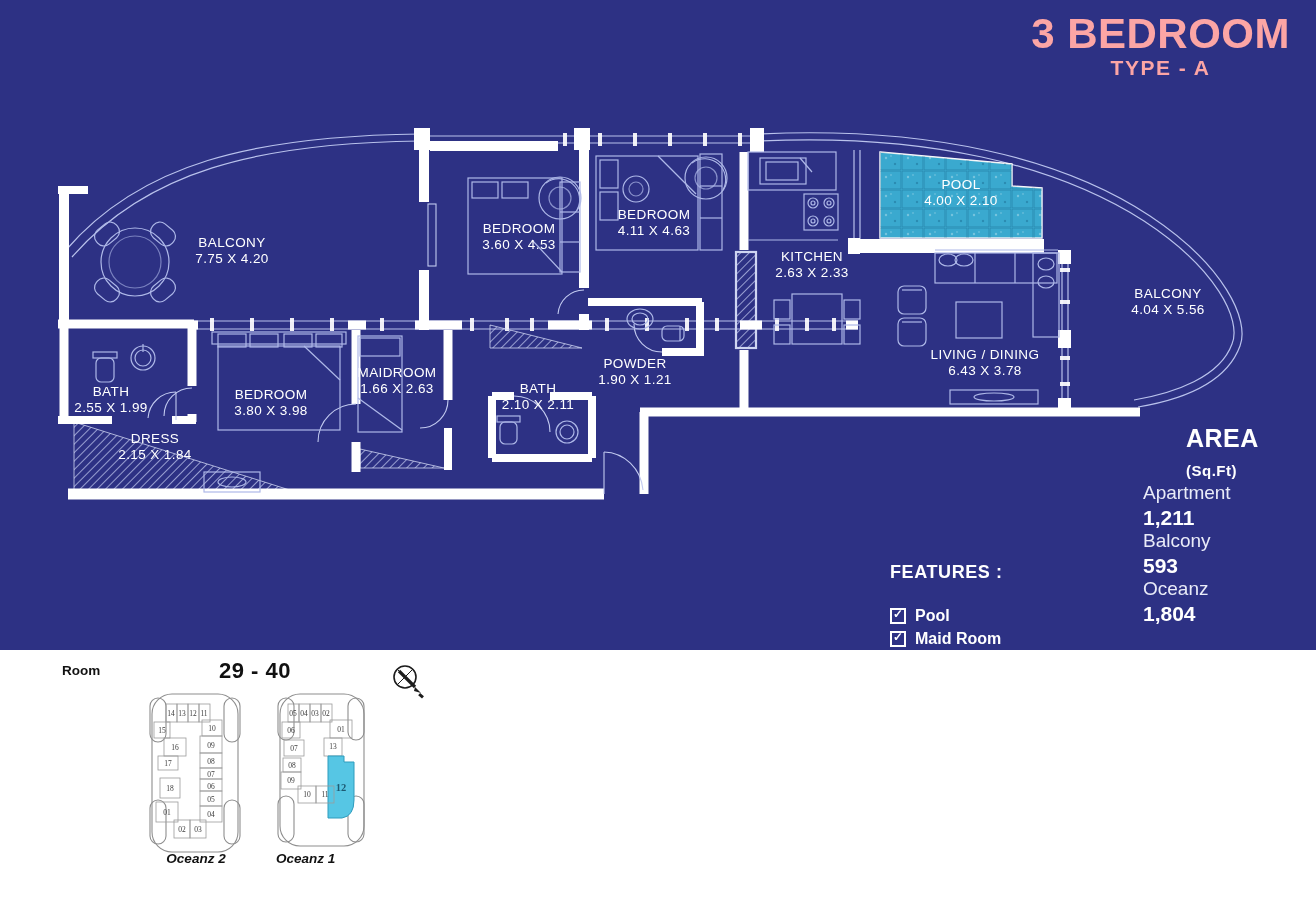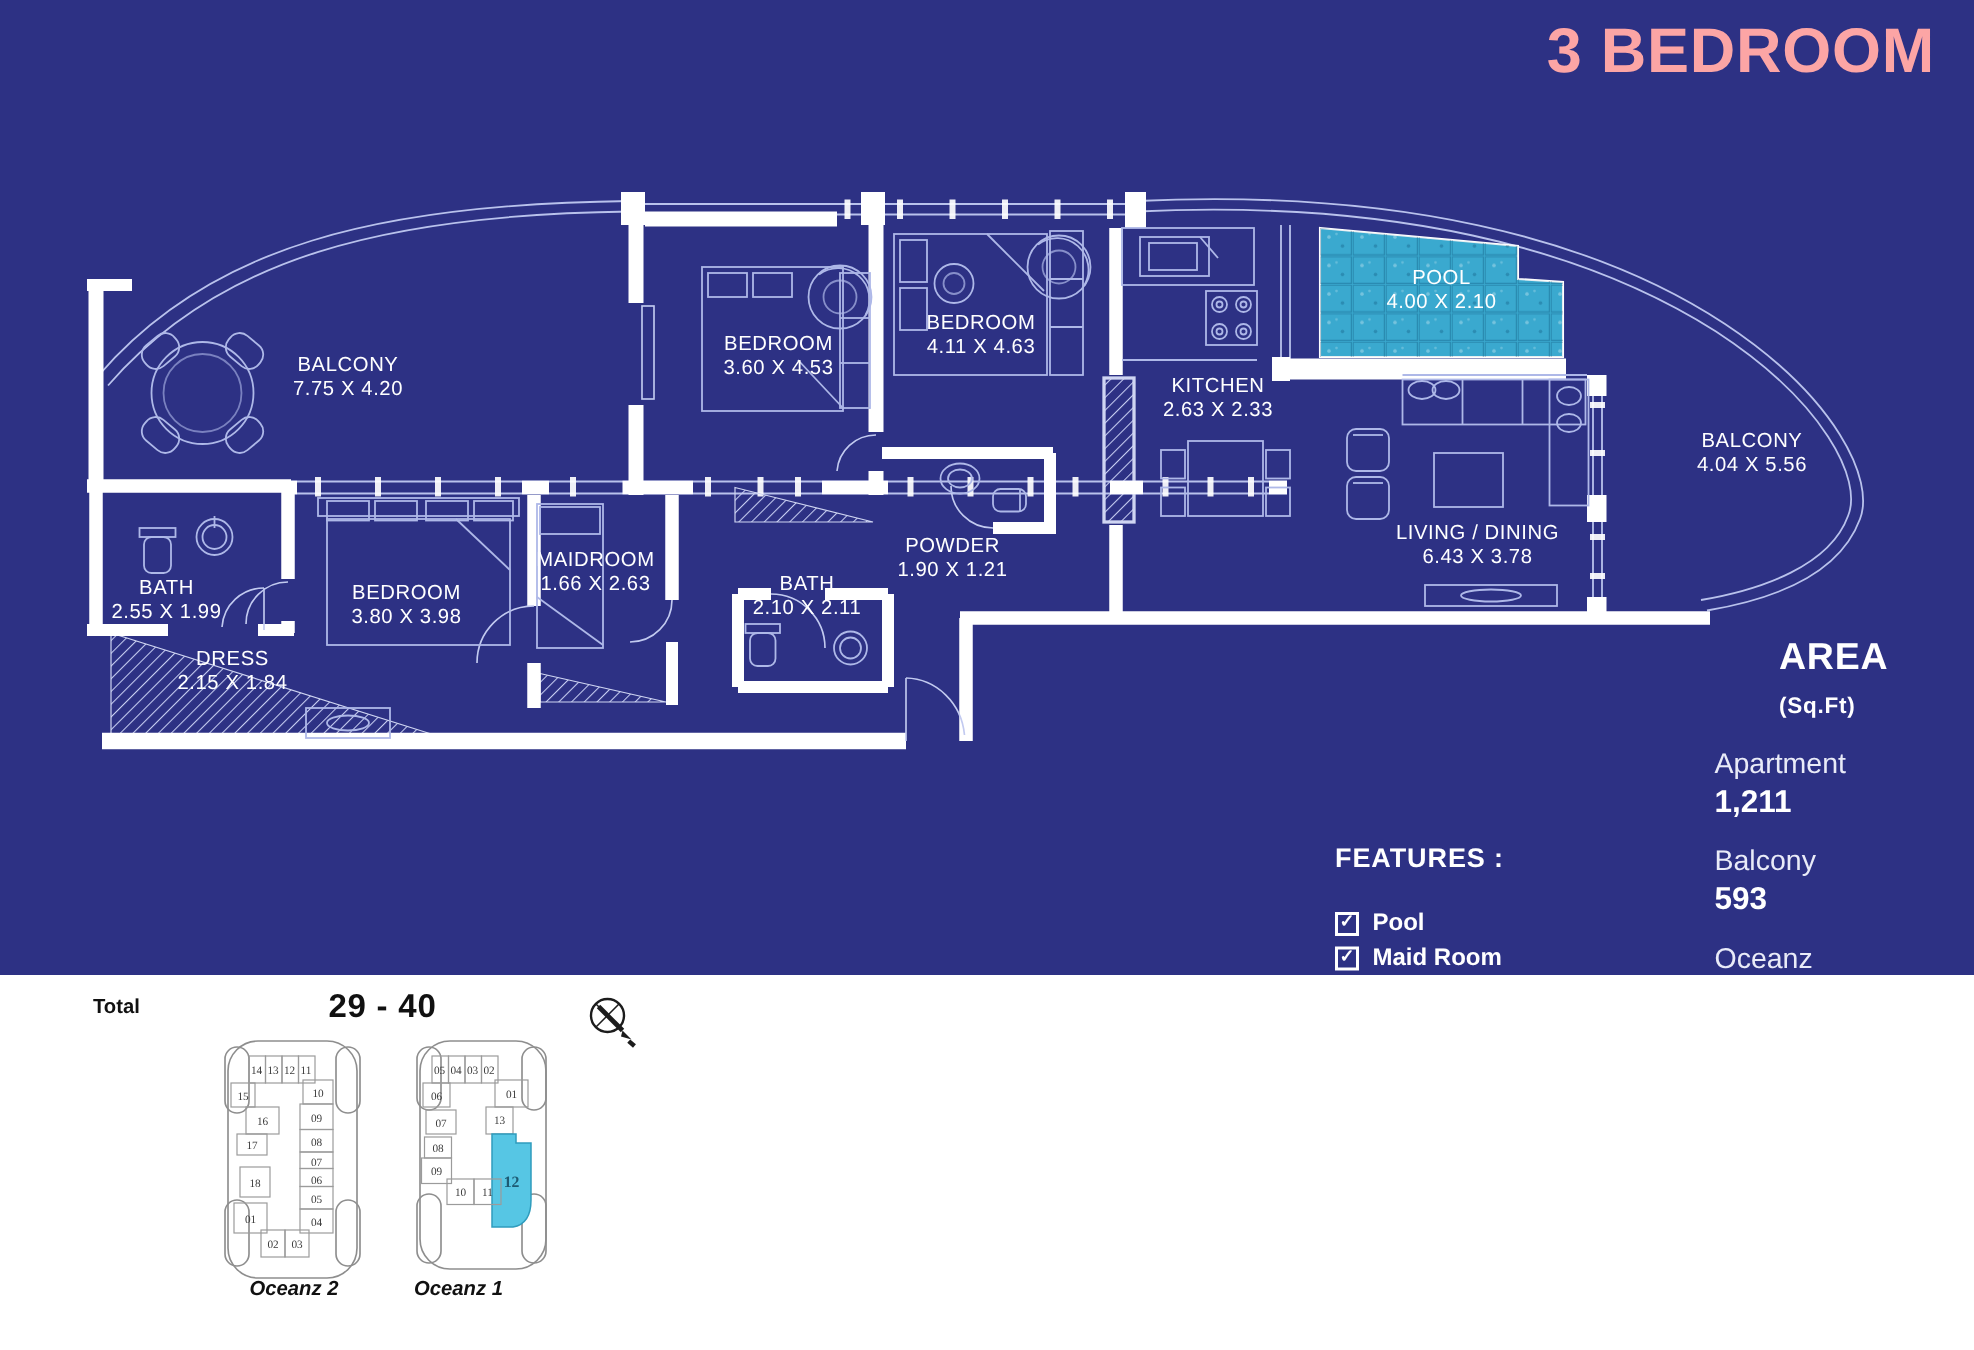--- a/index.html
+++ b/index.html
@@ -10,21 +10,21 @@
 
   
   #title-block{position:absolute;top:12px;right:26px;text-align:center;color:#fca5a5;}
   #main-title{font-size:42px;font-weight:bold;letter-spacing:.5px;line-height:1.05;}
   #sub-title{font-size:21px;font-weight:bold;letter-spacing:1.5px;margin-top:0;}
 
   
   #area-panel{position:absolute;left:1143px;top:424px;color:#fff;}
   #area-heading{font-size:25px;font-weight:bold;letter-spacing:.5px;margin-left:43px;}
   #area-heading .unit{font-size:15px;font-weight:bold;}
-  .area-row{margin-top:17px;}
+  .area-row{}
   .area-label{font-size:19px;color:#e9ebf8;}
   .area-value{font-size:21px;font-weight:bold;margin-top:2px;}
 
   
   #features{position:absolute;left:890px;top:562px;color:#fff;}
   #features-heading{font-size:18px;font-weight:bold;letter-spacing:.6px;margin-bottom:24px;}
   .feature-item{display:flex;align-items:center;margin-top:5px;font-size:16px;font-weight:bold;}
   .cbx{width:12px;height:12px;border:2px solid #fff;margin-right:9px;position:relative;flex:0 0 auto;}
   .cbx::after{content:"\2713";position:absolute;left:1px;top:-3px;font-size:12px;color:#fff;}
 
@@ -315,20 +315,21 @@
         <text class="lbl" x="271" y="415">3.80 X 3.98</text>
         <text class="lbl" x="111" y="396">BATH</text>
         <text class="lbl" x="111" y="412">2.55 X 1.99</text>
         <text class="lbl" x="155" y="443">DRESS</text>
         <text class="lbl" x="155" y="459">2.15 X 1.84</text>
       </g>
     </svg>
 
     <div id="title-block">
       <div id="main-title">3 BEDROOM</div>
+      <div id="sub-title">TYPE - A</div>
     </div>
 
     <div id="area-panel">
       <div id="area-heading">
         <span>AREA</span>
         <span class="unit">(Sq.Ft)</span>
       </div>
       <div class="area-row">
         <div class="area-label">Apartment</div>
         <div class="area-value">1,211</div>
@@ -350,21 +351,21 @@
         <span>Pool</span>
       </div>
       <div class="feature-item">
         <span class="cbx"></span>
         <span>Maid Room</span>
       </div>
     </div>
   </div>
 
   <div id="floor-strip">
-    <div id="floor-label">Total</div>
+    <div id="floor-label">Room</div>
     <div id="floor-range">29 - 40</div>
 
     <svg width="1316" height="250" viewBox="0 0 1316 250">
 
       <g class="cmp">
         <circle cx="405" cy="27" r="11" stroke-width="1.6"></circle>
         <path d="M397,19 L413,35" stroke-width="1"></path>
         <path d="M413,19 L397,35" stroke-width="1"></path>
         <path d="M399,21 L415,37" stroke-width="3.2"></path>
         <path d="M415,37 L421,43 L414,41 Z" fill="#1c1c1c" stroke="none"></path>

